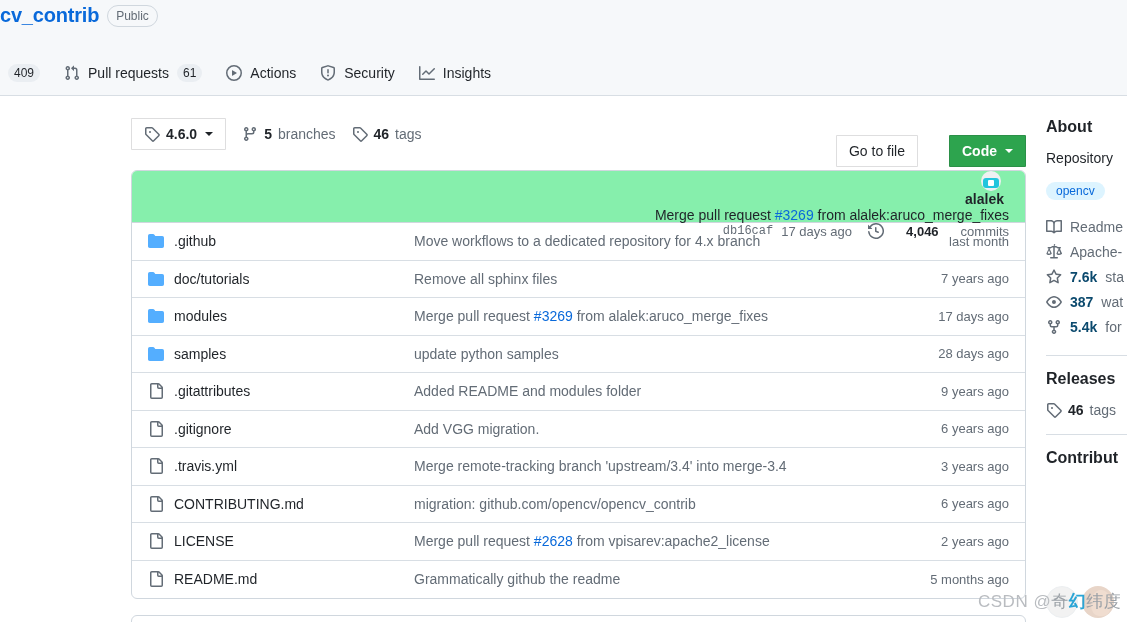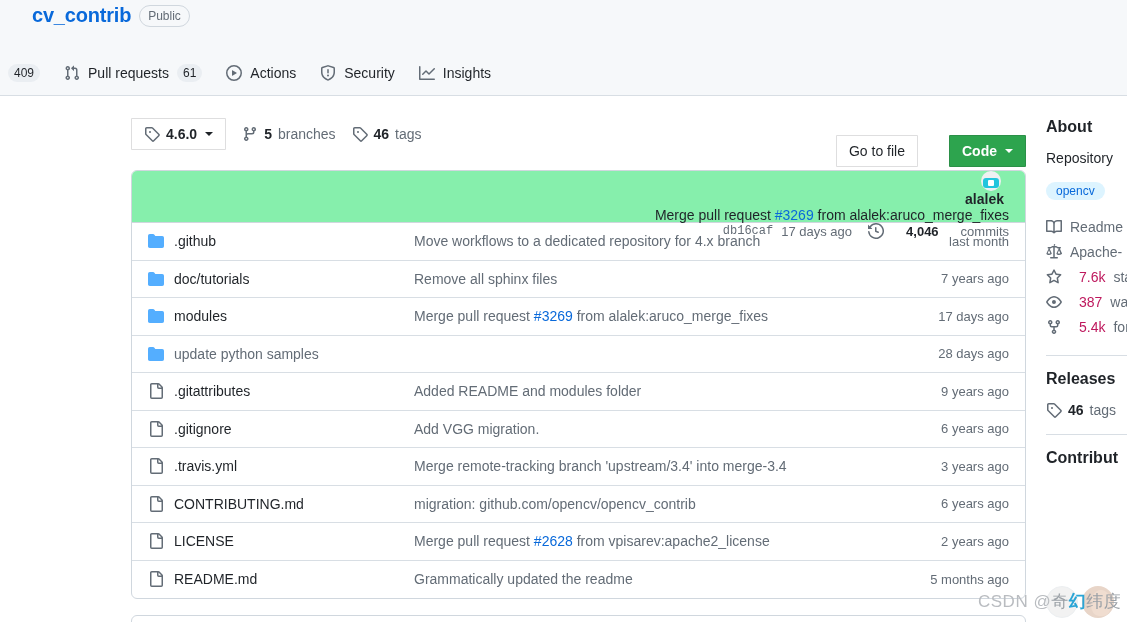--- a/index.html
+++ b/index.html
@@ -11,21 +11,21 @@
     color: #1f2328;
   }
   #page { position: relative; width: 1127px; height: 622px; }
 
   
   .repo-header {
     position: absolute; left: 0; top: 0; width: 1127px; height: 96px;
     background: #f6f8fa; border-bottom: 1px solid #d8dee4;
   }
   .repo-title-row {
-    position: absolute; left: 0; top: 4px; display: flex; align-items: center; gap: 8px; padding-left: 32px;
+    position: absolute; left: 0; top: 4px; display: flex; align-items: center; gap: 8px;
   }
   .repo-name {
     font-size: 20px; font-weight: 700; color: #0969da; letter-spacing: -0.2px;
   }
   .visibility-badge {
     font-size: 12px; line-height: 18px; color: #636c76;
     border: 1px solid #d0d7de; border-radius: 20px; padding: 1px 8px;
     background: transparent; font-weight: 500;
   }
 
@@ -129,21 +129,21 @@
   .side-desc { font-size: 14px; color: #1f2328; margin-bottom: 16px; white-space: nowrap; }
   .topic-chip {
     display: inline-block; background: #ddf4ff; color: #0969da;
     font-size: 12px; font-weight: 500; border-radius: 20px; padding: 2px 10px;
     margin-bottom: 14px;
   }
   .side-stat {
     display: flex; align-items: center; gap: 8px; height: 25px;
     font-size: 14px; color: #636c76; white-space: nowrap;
   }
-  .side-stat b { color: #be185d; font-weight: 400; margin-left: 9px; }
+  .side-stat b { color: #0c4a6e; font-weight: 700; }
   .side-ico { width: 16px; height: 16px; flex: 0 0 16px; color: #636c76; }
   .side-div { border-top: 1px solid #d8dee4; margin: 16px 0 14px 0; width: 200px; }
   .rel-row { display: flex; align-items: center; gap: 6px; font-size: 14px; color: #636c76; white-space: nowrap; }
   .rel-row b { color: #1f2328; font-weight: 600; }
 
   .contrib-avatars { position: absolute; left: 1046px; top: 586px; display: flex; gap: 4px; }
   .c-av { width: 32px; height: 32px; border-radius: 50%; overflow: hidden; position: relative; }
   .c-av-1 { background: #f2f2f2; border: 1px solid #eceff1; }
   .c-av-2 { background: #e8d5c8; }
   .c-av-2::after {
@@ -308,20 +308,21 @@
                 <path d="M1.75 1A1.75 1.75 0 0 0 0 2.75v10.5C0 14.216.784 15 1.75 15h12.5A1.75 1.75 0 0 0 16 13.25v-8.5A1.75 1.75 0 0 0 14.25 3H7.5a.25.25 0 0 1-.2-.1l-.9-1.2C6.07 1.26 5.55 1 5 1H1.75Z"></path>
               </svg></span>
             <span class="f-name">modules</span>
             <span class="f-msg">Merge pull request <a href="#">#3269</a> from alalek:aruco_merge_fixes</span>
             <span class="f-age">17 days ago</span>
           </div>
           <div class="file-row">
             <span class="f-ico"><svg viewBox="0 0 16 16" width="16" height="16" fill="#54aeff">
                 <path d="M1.75 1A1.75 1.75 0 0 0 0 2.75v10.5C0 14.216.784 15 1.75 15h12.5A1.75 1.75 0 0 0 16 13.25v-8.5A1.75 1.75 0 0 0 14.25 3H7.5a.25.25 0 0 1-.2-.1l-.9-1.2C6.07 1.26 5.55 1 5 1H1.75Z"></path>
               </svg></span>
+            <span class="f-name">samples</span>
             <span class="f-msg">update python samples</span>
             <span class="f-age">28 days ago</span>
           </div>
           <div class="file-row">
             <span class="f-ico"><svg viewBox="0 0 16 16" width="16" height="16" fill="#636c76">
                 <path d="M2 1.75C2 .784 2.784 0 3.75 0h6.586c.464 0 .909.184 1.237.513l2.914 2.914c.329.328.513.773.513 1.237v9.586A1.75 1.75 0 0 1 13.25 16h-9.5A1.75 1.75 0 0 1 2 14.25Zm1.75-.25a.25.25 0 0 0-.25.25v12.5c0 .138.112.25.25.25h9.5a.25.25 0 0 0 .25-.25V6h-2.75A1.75 1.75 0 0 1 9 4.25V1.5Zm6.75.062V4.25c0 .138.112.25.25.25h2.688l-.011-.013-2.914-2.914-.013-.011Z"></path>
               </svg></span>
             <span class="f-name">.gitattributes</span>
             <span class="f-msg">Added README and modules folder</span>
             <span class="f-age">9 years ago</span>
@@ -356,21 +357,21 @@
               </svg></span>
             <span class="f-name">LICENSE</span>
             <span class="f-msg">Merge pull request <a href="#">#2628</a> from vpisarev:apache2_license</span>
             <span class="f-age">2 years ago</span>
           </div>
           <div class="file-row">
             <span class="f-ico"><svg viewBox="0 0 16 16" width="16" height="16" fill="#636c76">
                 <path d="M2 1.75C2 .784 2.784 0 3.75 0h6.586c.464 0 .909.184 1.237.513l2.914 2.914c.329.328.513.773.513 1.237v9.586A1.75 1.75 0 0 1 13.25 16h-9.5A1.75 1.75 0 0 1 2 14.25Zm1.75-.25a.25.25 0 0 0-.25.25v12.5c0 .138.112.25.25.25h9.5a.25.25 0 0 0 .25-.25V6h-2.75A1.75 1.75 0 0 1 9 4.25V1.5Zm6.75.062V4.25c0 .138.112.25.25.25h2.688l-.011-.013-2.914-2.914-.013-.011Z"></path>
               </svg></span>
             <span class="f-name">README.md</span>
-            <span class="f-msg">Grammatically updated the readme</span>
+            <span class="f-msg">Grammatically github the readme</span>
             <span class="f-age">5 months ago</span>
           </div>
         </div>
     </div>
 
     <div class="readme-box"></div>
   </div>
 
   <div class="sidebar">
     <div class="side-h">About</div>

